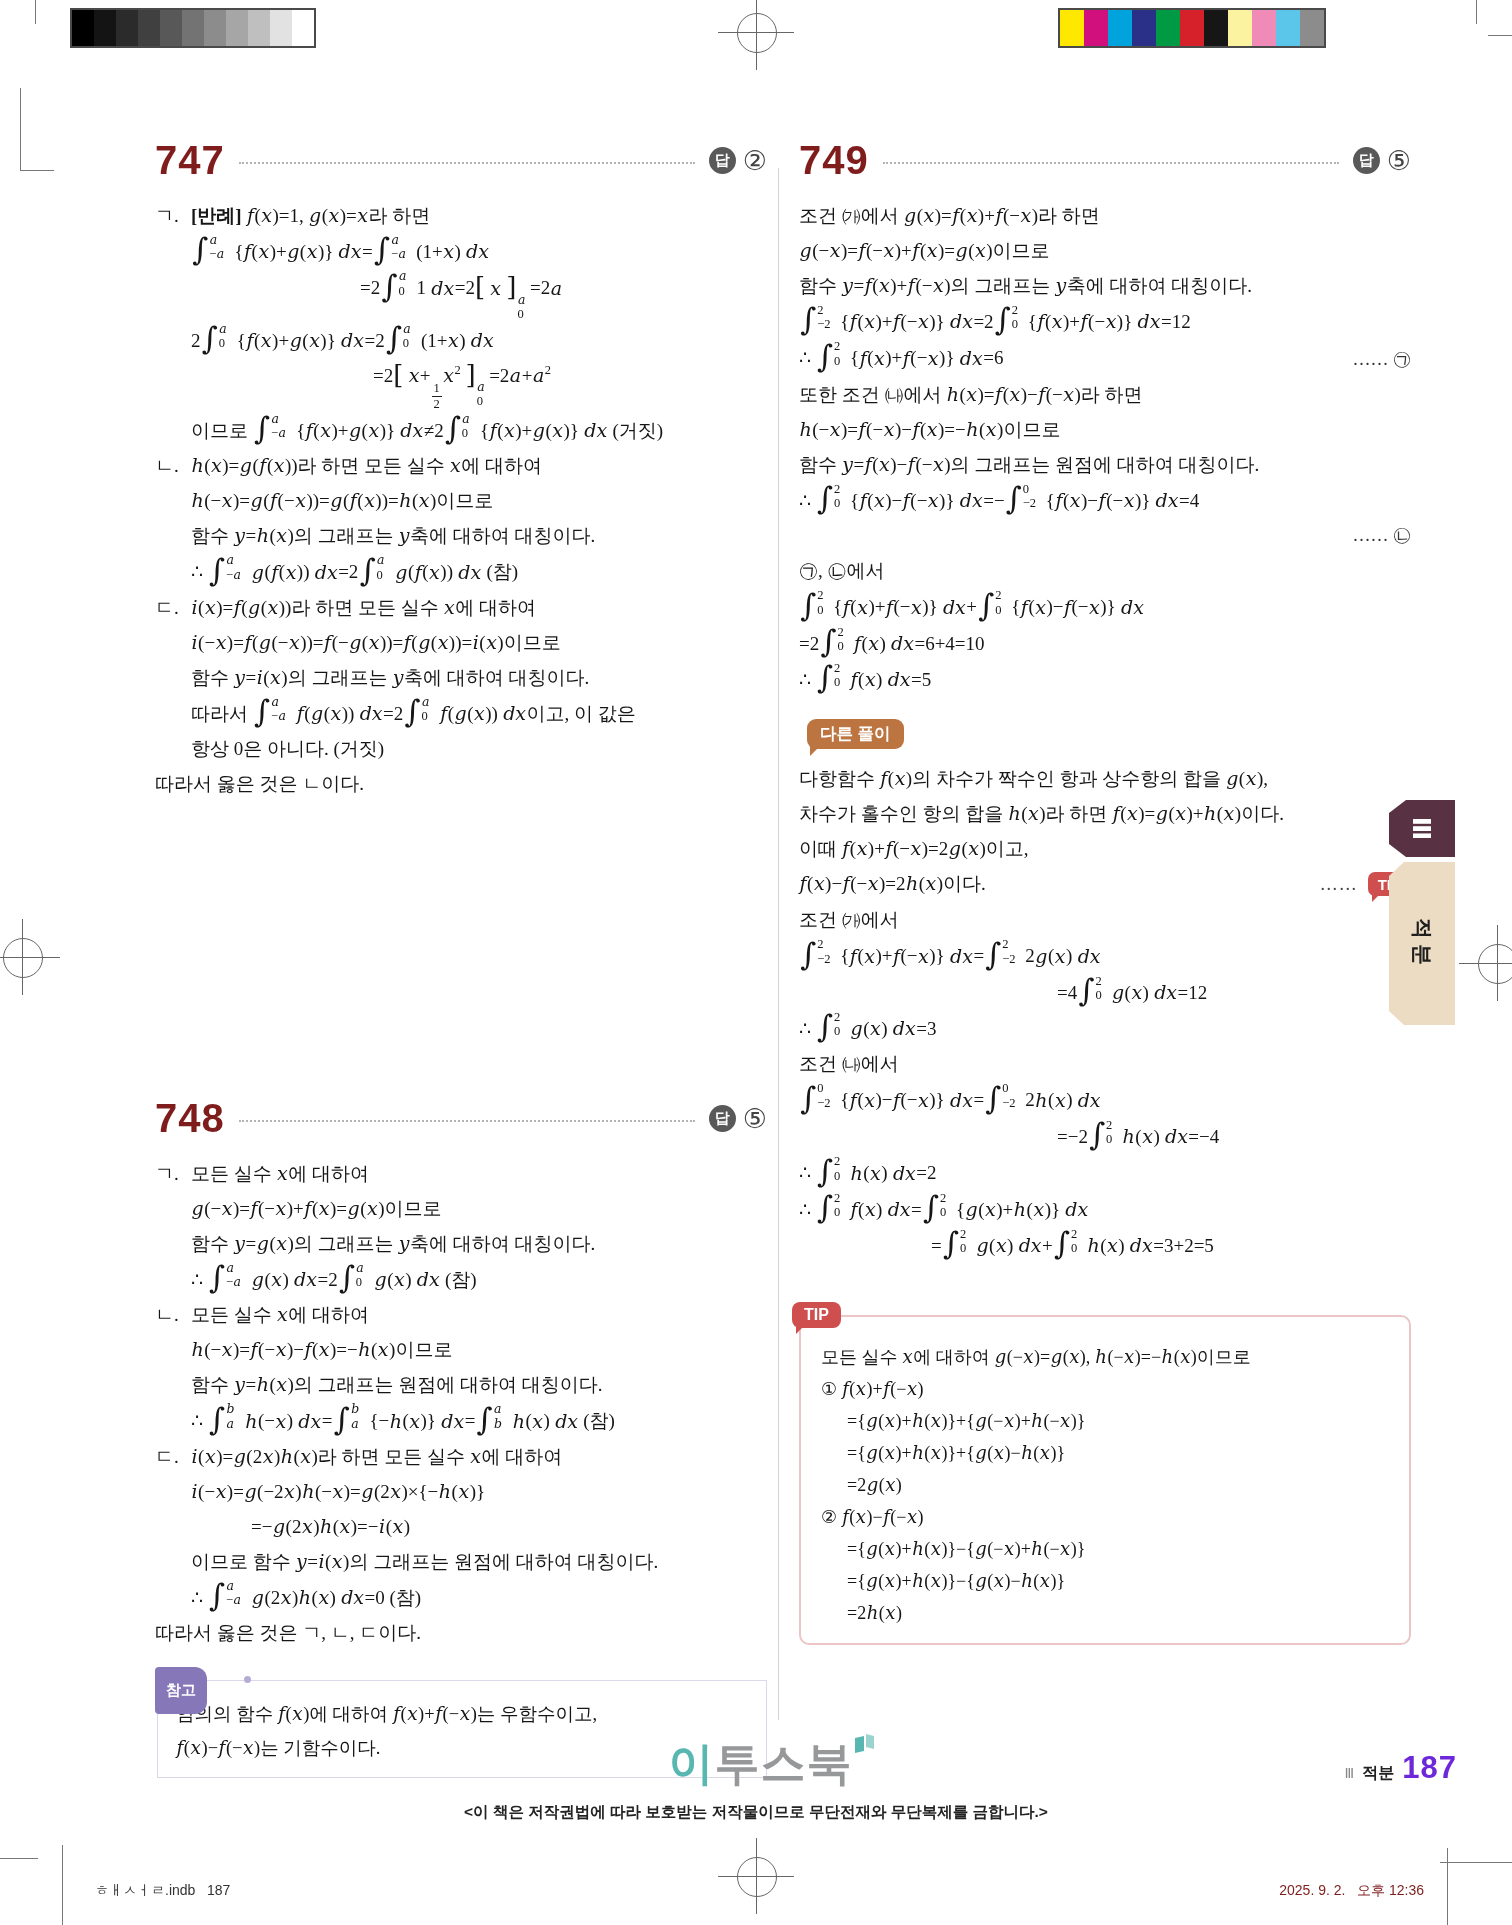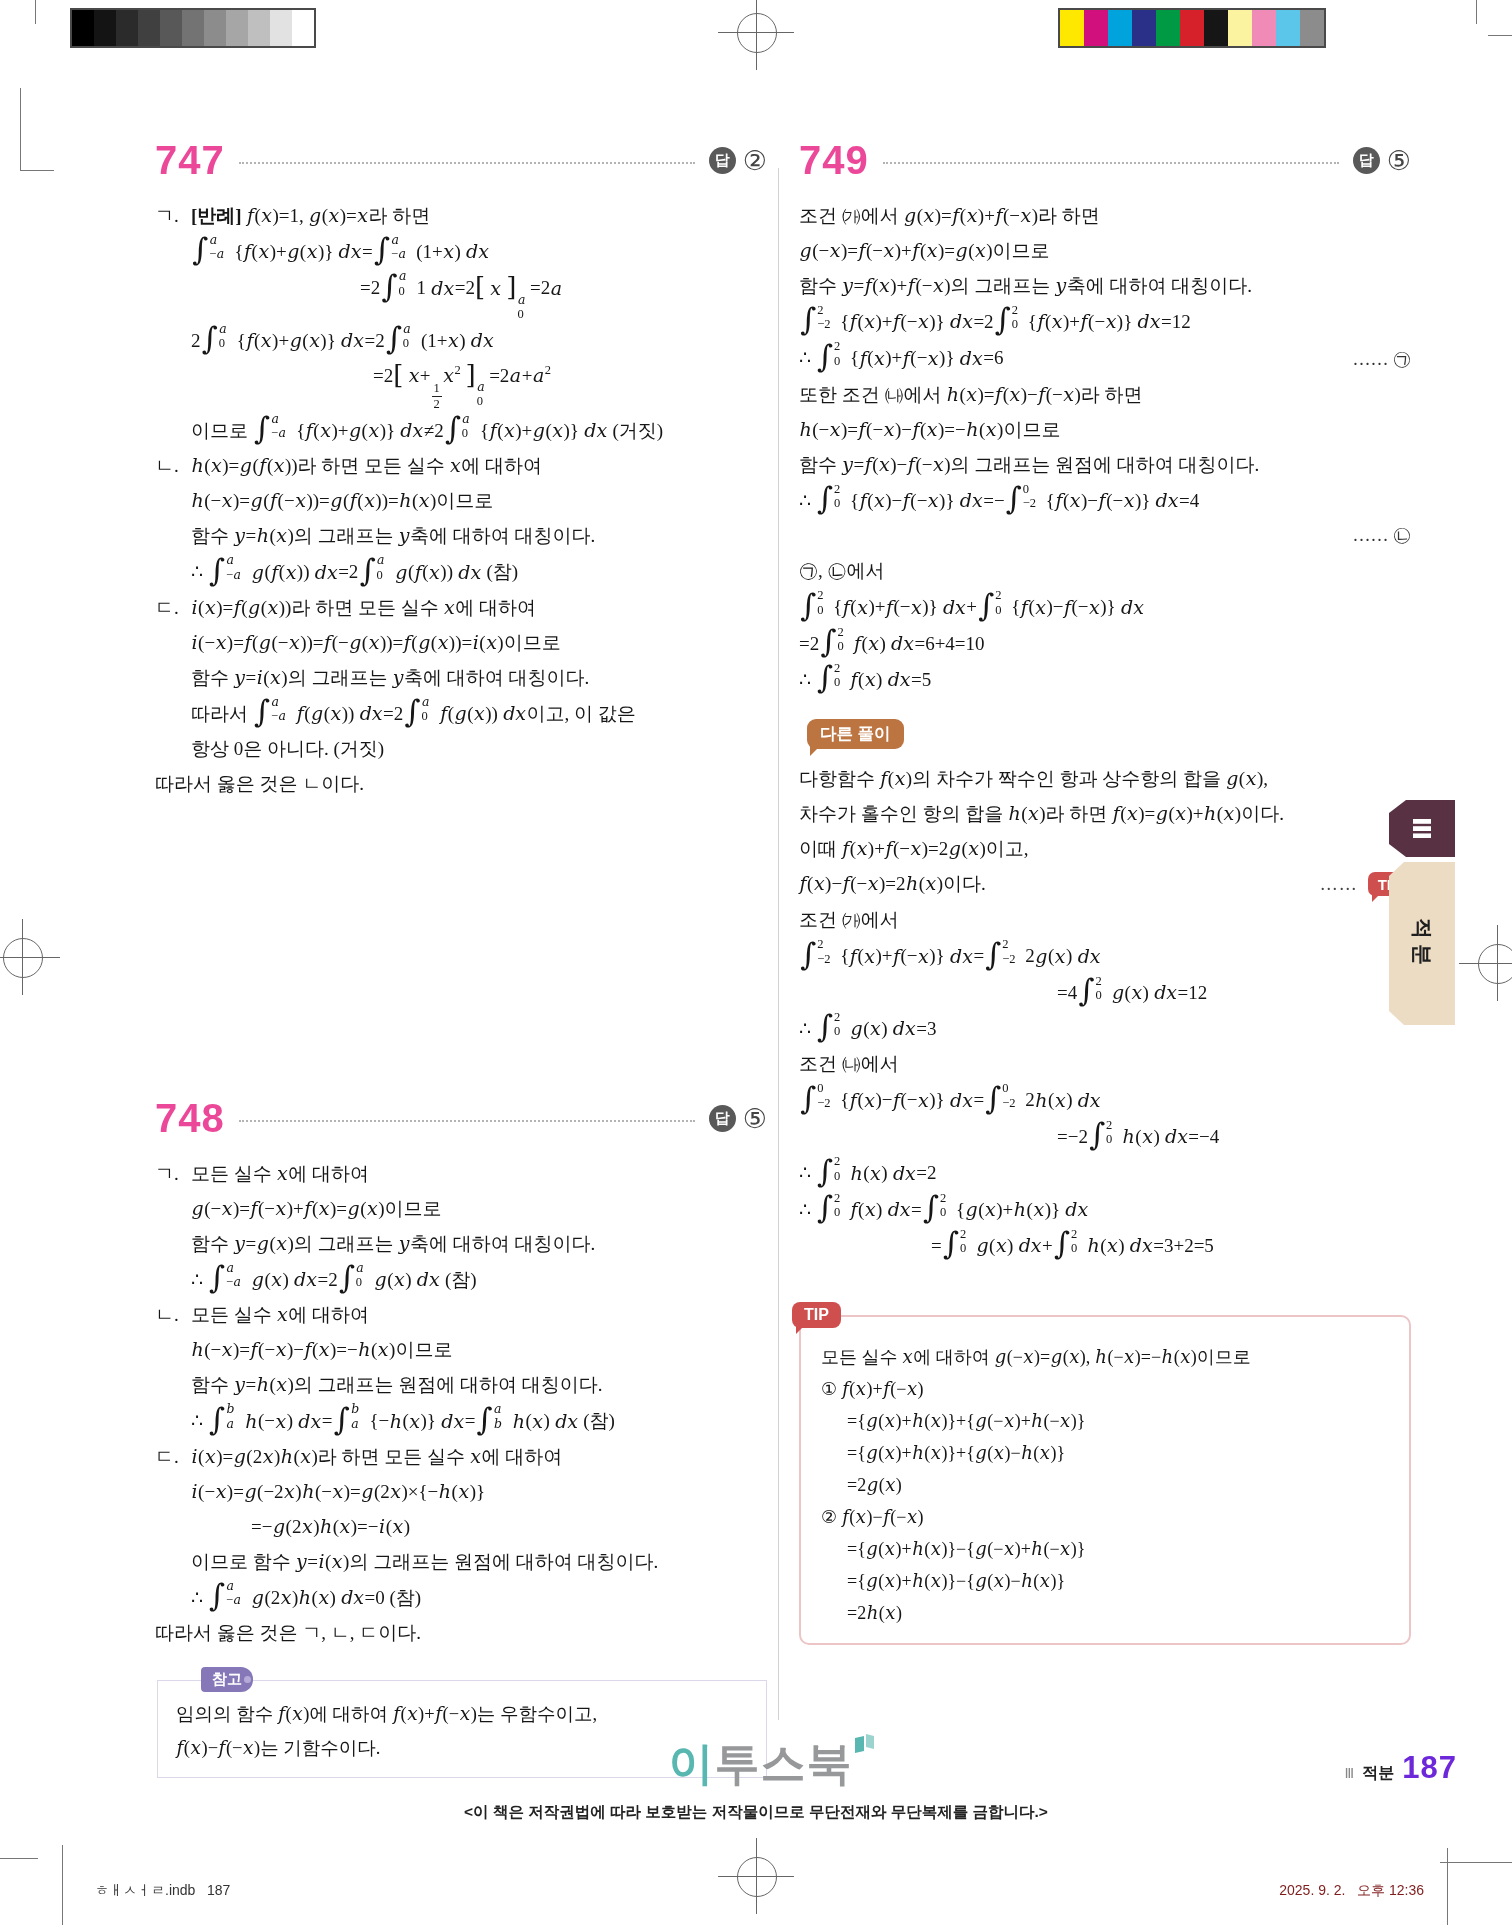--- a/index.html
+++ b/index.html
@@ -21,21 +21,21 @@
   .reg-left{left:-16px;top:919px}.reg-right{left:1459px;top:925px}
   .tick{position:absolute;background:#777;}
 
   
   .content{position:absolute;left:155px;top:138px;width:1256px;display:flex;gap:32px;align-items:flex-start;}
   .col{width:612px;flex:none;}
   .divider{position:absolute;left:778px;top:168px;width:1px;height:1552px;background:#d2d2d2;}
 
   
   .phead{display:flex;align-items:center;margin-bottom:16px;}
-  .pnum{font-size:40px;line-height:44px;font-weight:bold;color:#ec4899;letter-spacing:1px;}
+  .pnum{font-size:40px;line-height:44px;font-weight:bold;color:#7f1d1d;letter-spacing:1px;}
   .leader{flex:1;border-top:2px dotted #b3b3b3;height:0;margin:6px 14px 0;}
   .answer{display:flex;align-items:center;gap:7px;}
   .abadge{width:27px;height:27px;border-radius:50%;background:#595959;color:#fff;font-size:15px;
           font-weight:bold;display:flex;align-items:center;justify-content:center;}
   .acirc{font-size:27px;color:#444;font-family:"DejaVu Sans",sans-serif;line-height:1;}
 
   
   .line{display:flex;align-items:baseline;min-height:35px;line-height:35px;font-size:19px;color:#161616;
         font-family:"Liberation Serif","DejaVu Serif","DejaVu Sans",serif;white-space:nowrap;}
   .mk{flex:none;width:36px;}
@@ -55,21 +55,21 @@
   .bb{font-size:26px;font-family:"DejaVu Serif",serif;vertical-align:-2px;line-height:20px;}
   .fr{display:inline-flex;flex-direction:column;font-size:12.5px;line-height:1.2;text-align:center;
       vertical-align:-10px;margin:0 1px;}
   .fr .fn{border-bottom:1px solid #222;padding:0 2px;}
 
   #prob-748{margin-top:295px;}
 
   
   .notebox{position:relative;margin-top:30px;margin-left:2px;border:1.5px solid #dcd8ea;padding:16px 18px 12px;}
   .badge-note{position:absolute;top:-14px;left:-3px;background:#8678b8;color:#fff;font-size:15px;font-weight:bold;
-              font-family:"Liberation Sans",sans-serif;padding:3px 11px;border-radius:4px 12px 12px 4px;margin-left:46px;}
+              font-family:"Liberation Sans",sans-serif;padding:14px 11px;border-radius:4px 12px 12px 4px;}
   .notedot{position:absolute;top:-5px;left:86px;width:7px;height:7px;border-radius:50%;background:#b6abd8;}
   .notebox .line{min-height:34px;line-height:34px;font-size:18.5px;}
 
   
   .altwrap{margin:22px 8px 12px;}
   .altbadge{position:relative;display:inline-block;background:#bc7440;color:#fff;font-size:16.5px;font-weight:bold;
             font-family:"Liberation Sans",sans-serif;padding:4px 13px;border-radius:9px;}
   .altbadge::after{content:"";position:absolute;left:3px;bottom:-7px;border:5px solid transparent;
                    border-top-color:#bc7440;border-left-color:#bc7440;}
 

